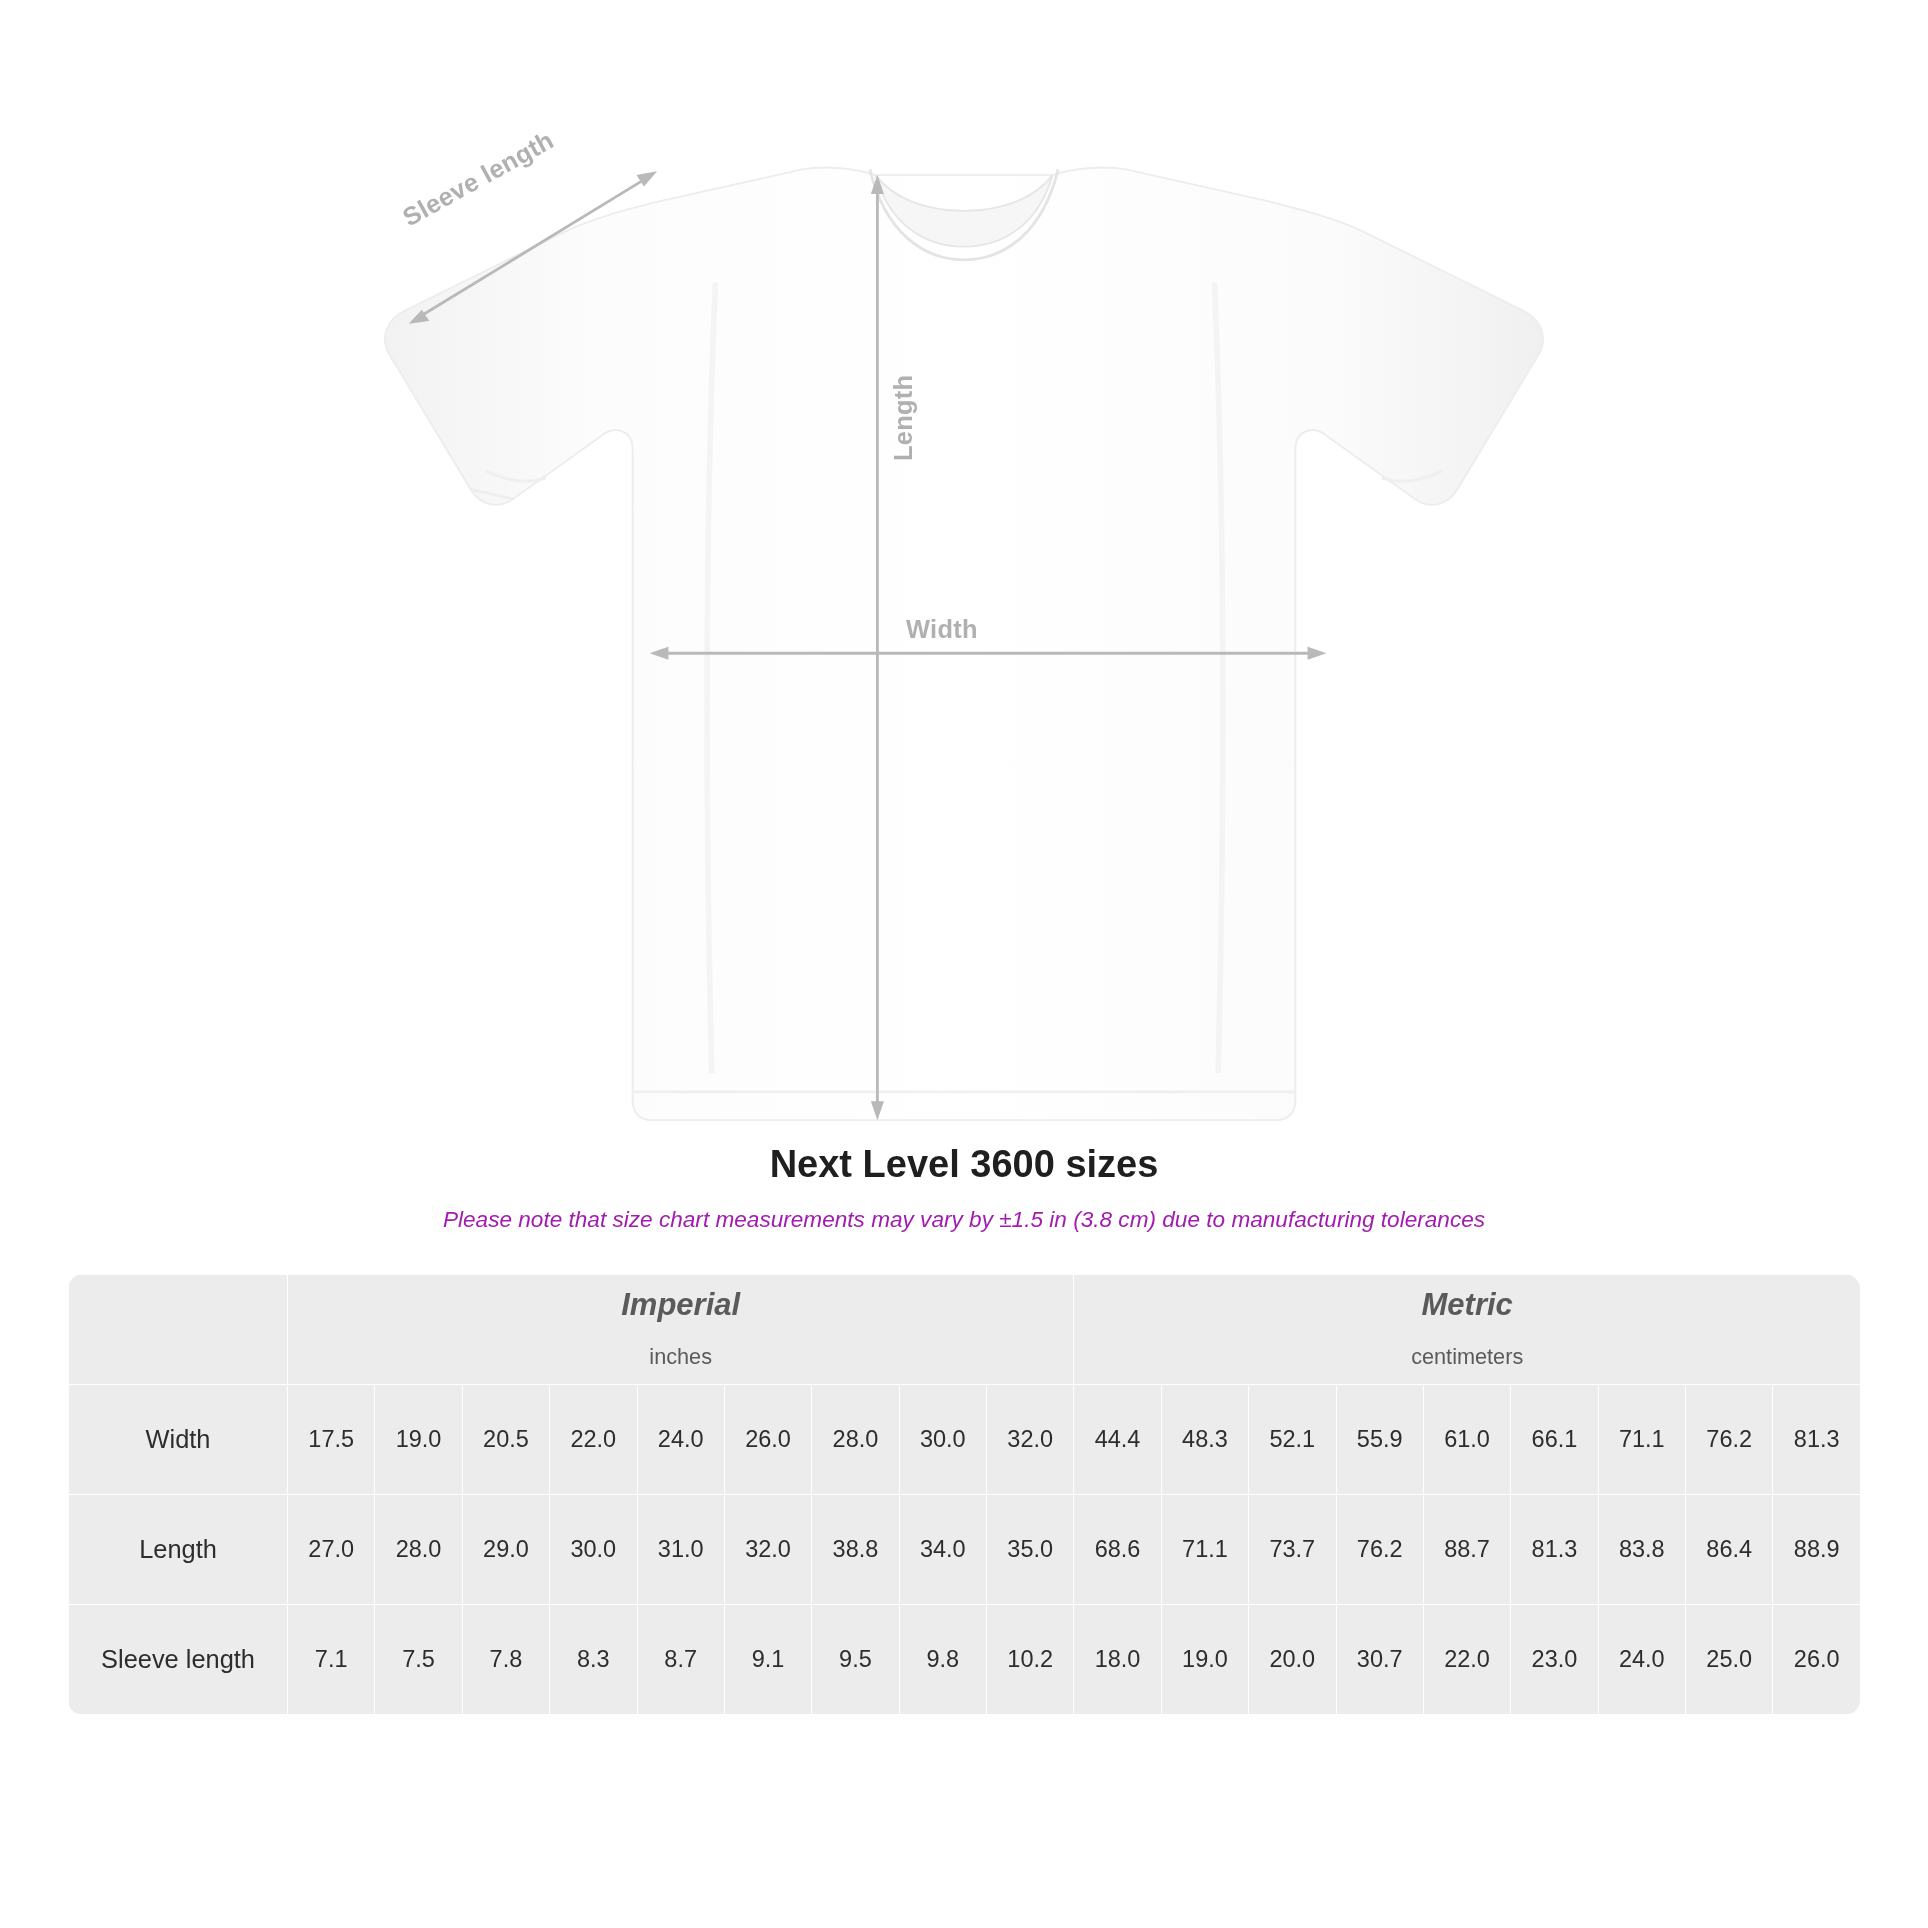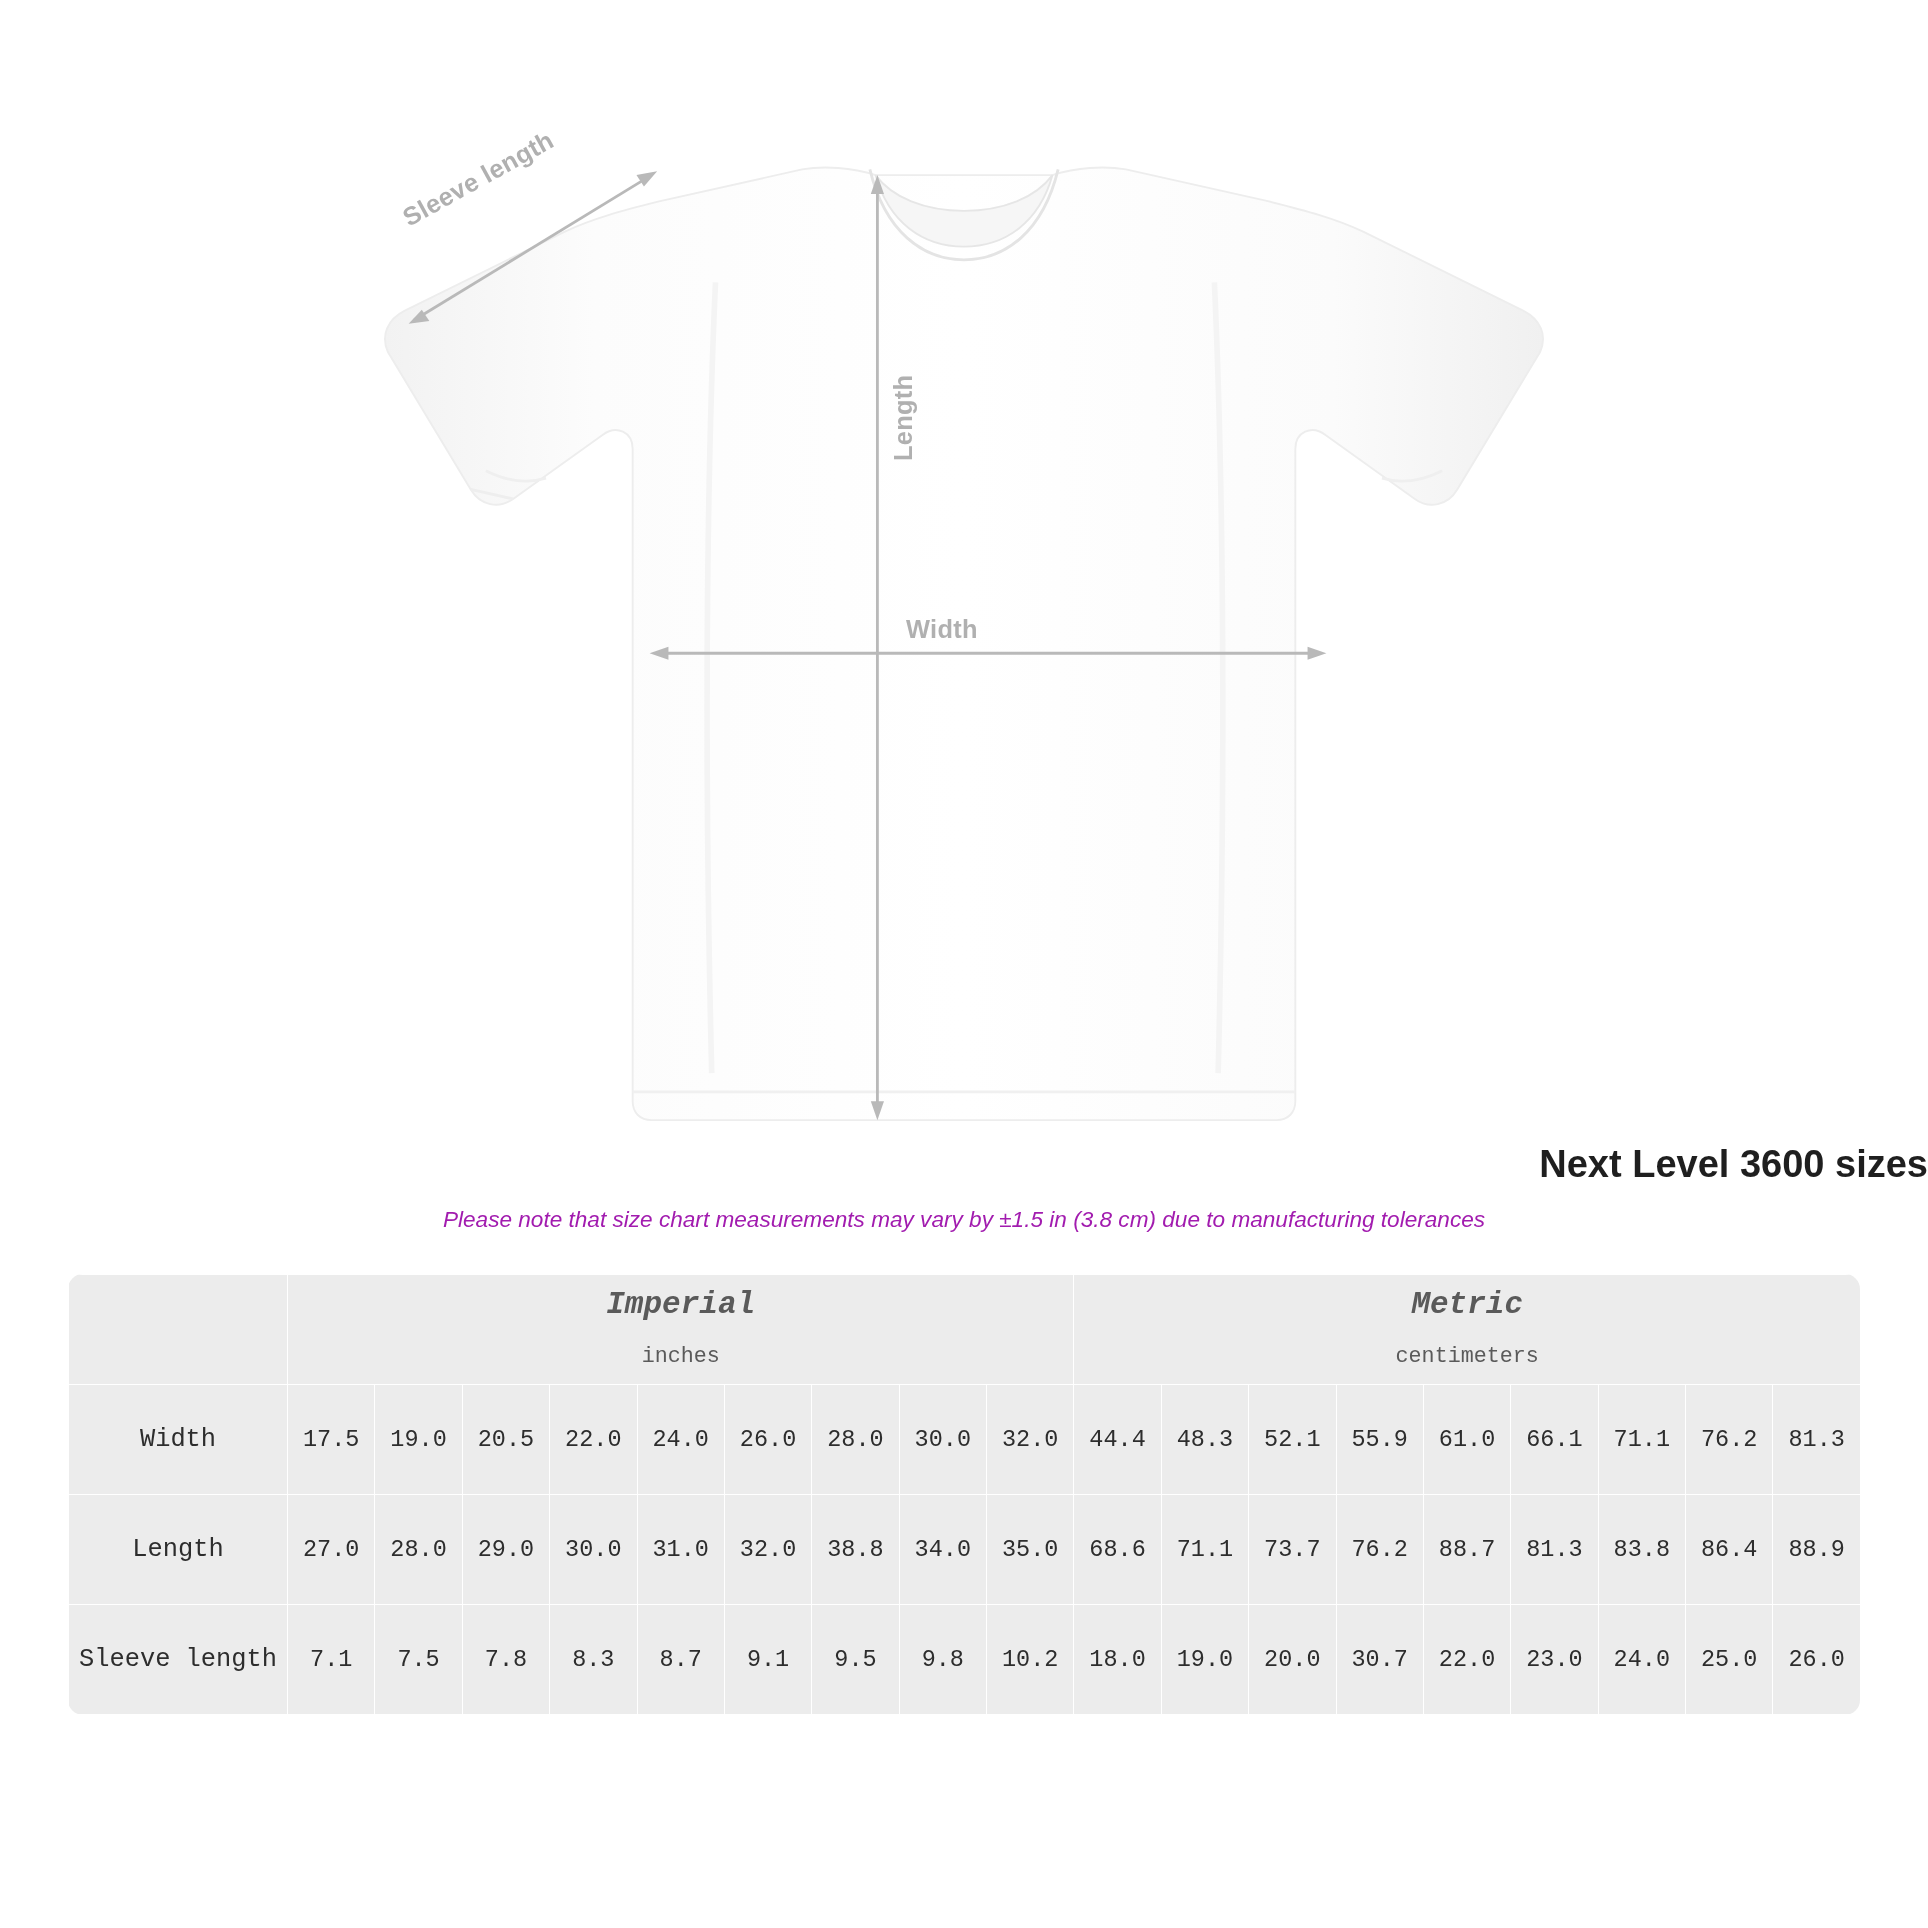--- a/index.html
+++ b/index.html
@@ -52,21 +52,21 @@
     transform: rotate(-90deg);
     transform-origin: left top;
   }
   .label-width {
     left: 906px;
     top: 615px;
   }
 
   
   .chart-title {
-    text-align: right;
+    text-align: center;
     font-size: 38px;
     font-weight: bold;
     color: #1f1f1f;
     margin-top: 3.8px;
   }
   .chart-note {
     text-align: center;
     font-size: 22.6px;
     font-style: italic;
     color: #a21caf;
@@ -75,21 +75,20 @@
 
   
   .table-wrap {
     margin: 41px 68px 0 68px;
   }
   table.size-table {
     width: 1793px;
     border-collapse: collapse;
     table-layout: fixed;
     font-size: 23.5px;
-    font-family: Liberation Mono, monospace;
   }
   table.size-table td, table.size-table th {
     background: #ececec;
     border: 1.9px solid #ffffff;
     text-align: center;
     vertical-align: middle;
     padding: 0;
     height: 109px;
     font-weight: normal;
     color: #2d2d2d;

